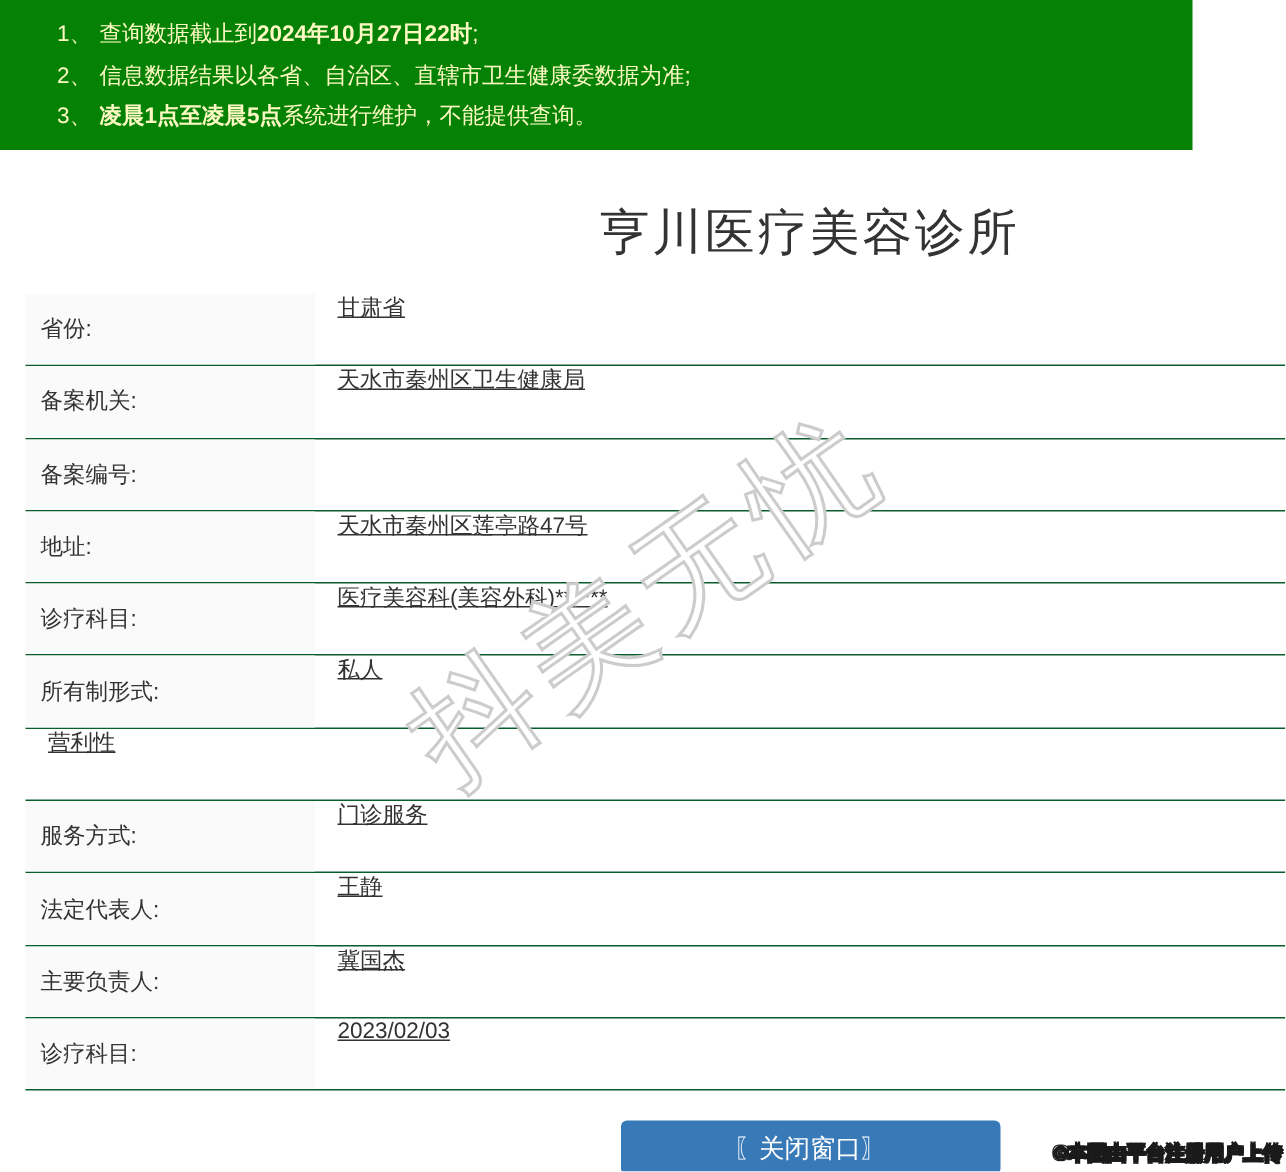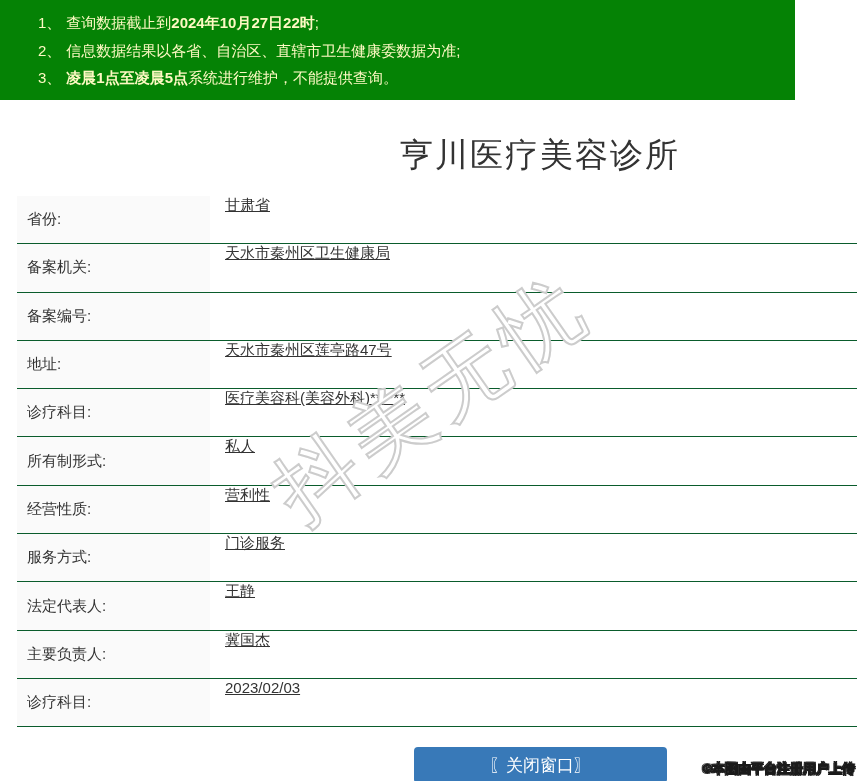--- a/index.html
+++ b/index.html
@@ -128,21 +128,20 @@
     </div>
     <div class="info-row">
       <div class="cell-label">诊疗科目:</div>
       <div class="cell-value">医疗美容科(美容外科)******</div>
     </div>
     <div class="info-row">
       <div class="cell-label">所有制形式:</div>
       <div class="cell-value">私人</div>
     </div>
     <div class="info-row">
-      <div class="cell-label">经营性质:</div>
       <div class="cell-value">营利性</div>
     </div>
     <div class="info-row">
       <div class="cell-label">服务方式:</div>
       <div class="cell-value">门诊服务</div>
     </div>
     <div class="info-row">
       <div class="cell-label">法定代表人:</div>
       <div class="cell-value">王静</div>
     </div>

